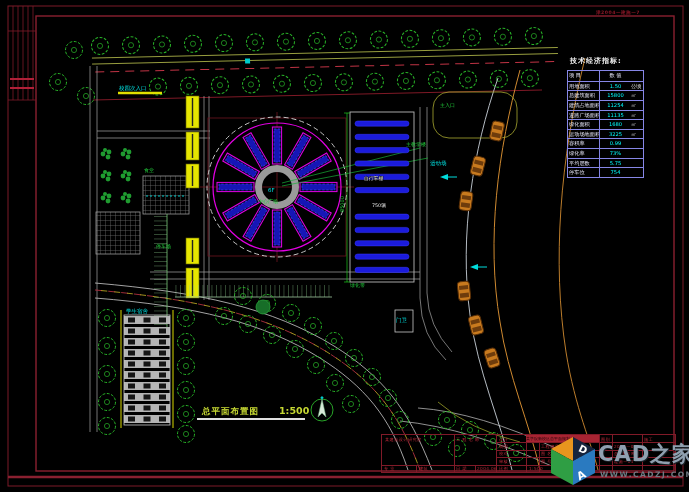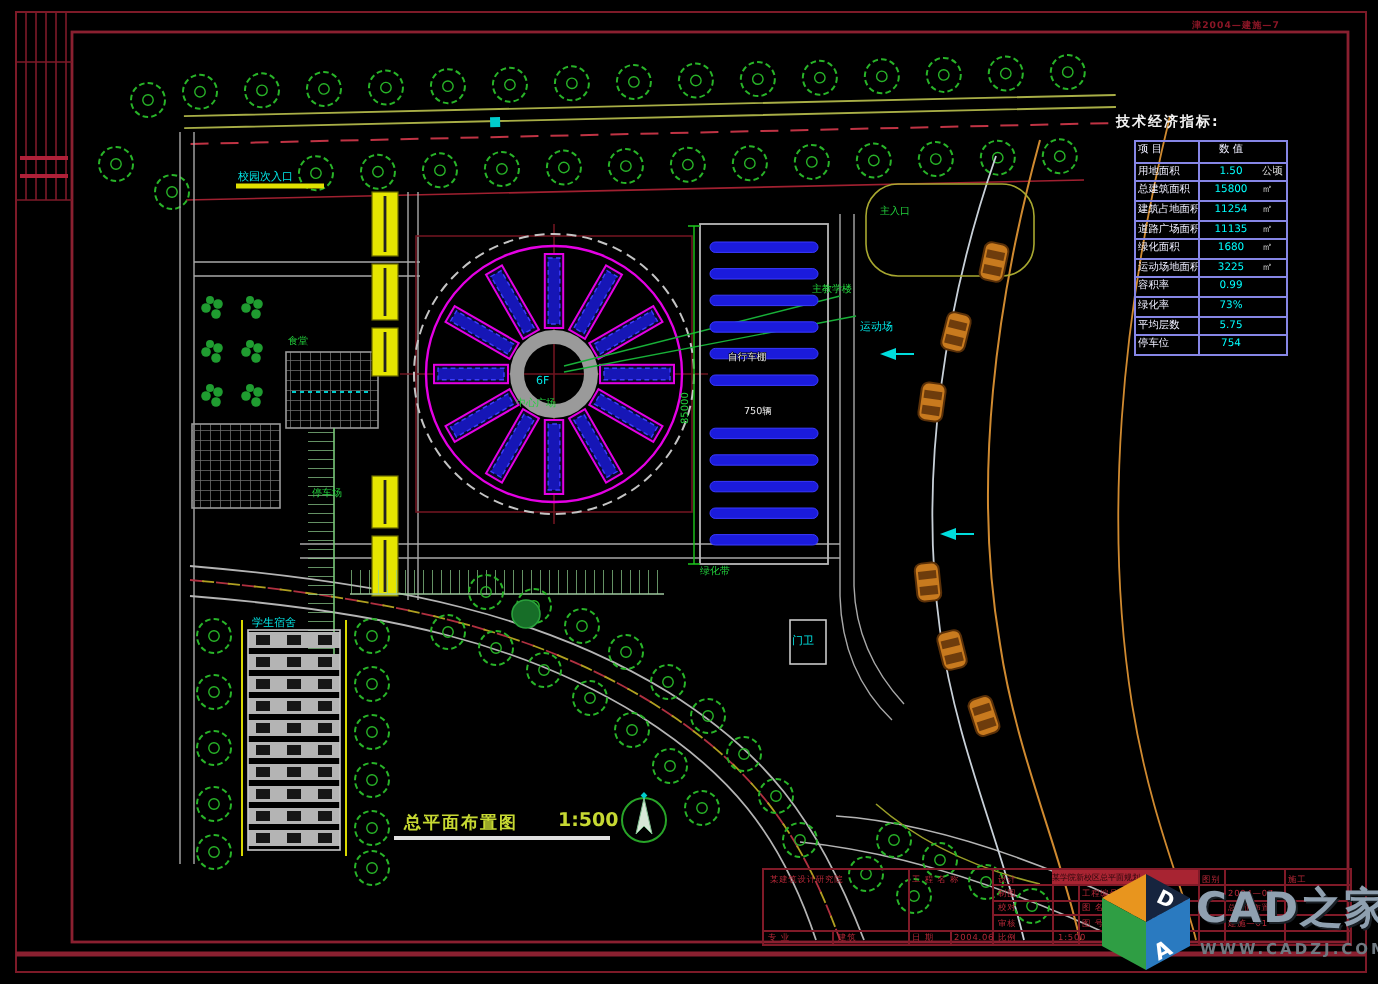--- a/index.html
+++ b/index.html
@@ -5,21 +5,21 @@
   html,body{margin:0;padding:0;background:#000;}
   #stage{position:relative;width:689px;height:492px;background:#000;overflow:hidden;
          font-family:"DejaVu Sans",sans-serif;}
   #stage svg{position:absolute;left:0;top:0;}
   svg text{font-family:"DejaVu Sans",sans-serif;}
   .tc{fill:#00e6e6;font-size:5.5px;}
   .tgrn{fill:#22d23c;font-size:5px;}
   .tw{fill:#ececec;font-size:4.8px;paint-order:stroke;stroke:#000;stroke-width:.6px;}
   
   .econ{position:absolute;left:558px;top:56px;color:#e8e8f2;}
-  .econ-title{position:absolute;left:0;top:0;font-size:7px;font-weight:bold;letter-spacing:1px;color:#f2f2f2;white-space:nowrap;}
+  .econ-title{position:absolute;left:12px;top:0;font-size:7px;font-weight:bold;letter-spacing:1px;color:#f2f2f2;white-space:nowrap;}
   .econ-box{position:absolute;left:9px;top:14px;width:75px;height:106px;border:1px solid #8686e6;
             display:grid;grid-template-rows:repeat(11,1fr);}
   .econ-row{display:flex;border-top:1px solid #8686e6;font-size:5.2px;line-height:8.6px;overflow:hidden;}
   .econ-row:first-child{border-top:none;}
   .econ-row .lbl{width:30px;padding-left:1px;border-right:1px solid #8686e6;color:#eef;white-space:nowrap;overflow:hidden;}
   .econ-row .val{flex:1;color:#00ffff;text-align:center;white-space:nowrap;}
   .econ-row .unit{width:12px;color:#ddd;white-space:nowrap;}
   
   .caption{position:absolute;left:197px;top:403px;width:170px;height:20px;color:#c6d832;}
   .cap-t{position:absolute;left:5px;top:3px;font-size:8.5px;font-weight:bold;letter-spacing:1px;white-space:nowrap;}

